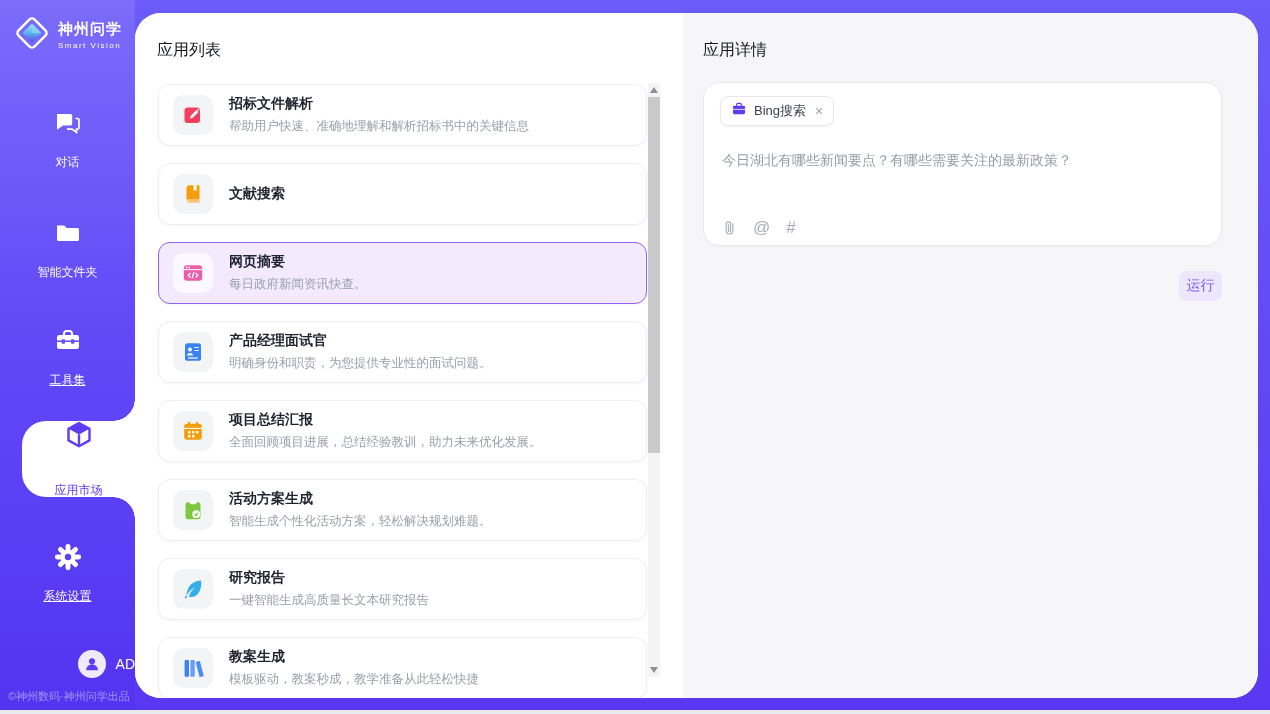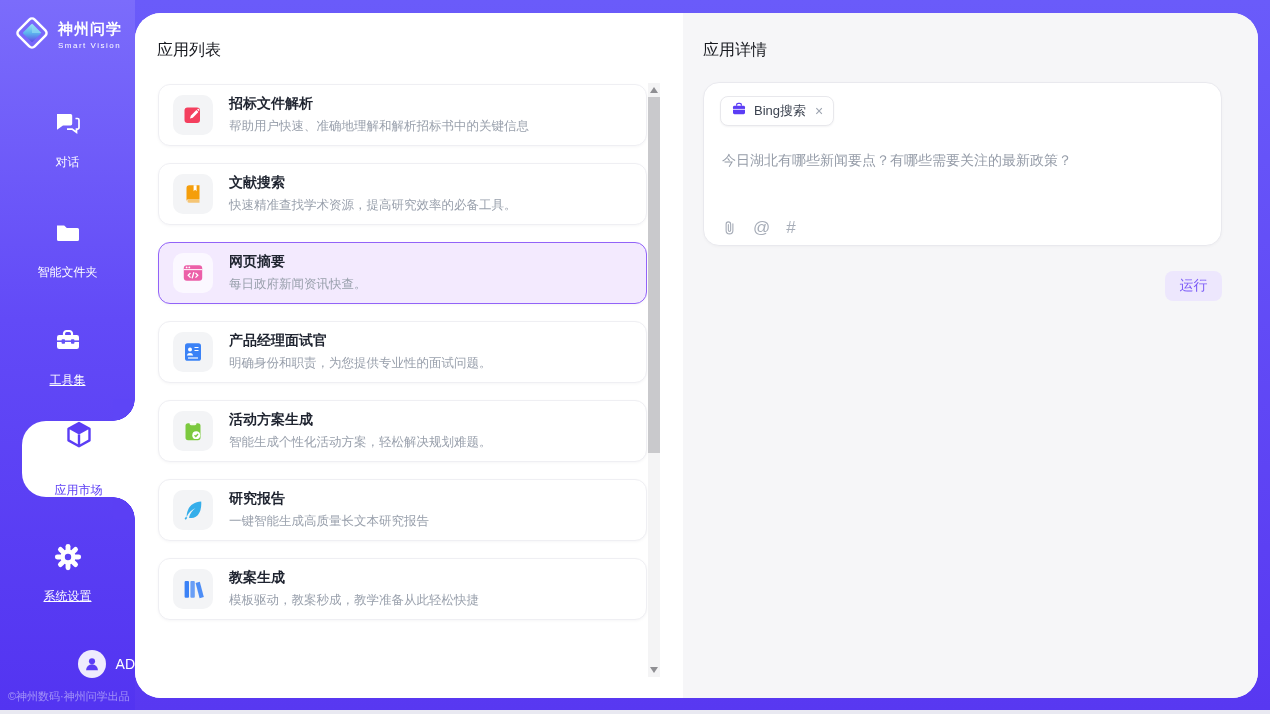--- a/index.html
+++ b/index.html
@@ -73,21 +73,21 @@
     box-shadow:0 1px 3px rgba(17,24,39,0.03); cursor:text; }
   .chip { position:absolute; left:16px; top:13px; height:30px; background:#fff;
     border:1px solid #E8E8EC; border-radius:8px; display:inline-flex; align-items:center;
     gap:7px; padding:0 10px; box-shadow:0 1px 2px rgba(17,24,39,0.05); cursor:pointer; }
   .chip-label { font-size:13px; color:#3C4350; }
   .chip-close { color:#9CA3AF; font-size:14px; line-height:1; margin-left:2px; cursor:pointer; }
   .input-text { position:absolute; left:18px; top:69px; font-size:14px; color:#959CA8; }
   .toolbar { position:absolute; left:18px; top:136px; display:flex; align-items:center; gap:16px; }
   .tool-ic { color:#A7ADB8; font-size:17px; line-height:1; cursor:pointer;
     display:flex; align-items:center; }
-  .run-btn { position:absolute; right:36px; top:258px; width:57px; height:30px;
+  .run-btn { position:absolute; right:36px; top:258px; width:43px; height:30px;
     background:var(--run-bg); color:var(--run-fg); font-size:14px; border:none; border-radius:8px;
     display:flex; align-items:center; justify-content:center; cursor:pointer; }
 </style>
 </head>
 <body>
 
 <div class="frame"></div>
 
 <div class="sidebar">
   <div class="logo">
@@ -195,21 +195,20 @@
         <div class="card">
           <div class="icon-box">
             <svg width="24" height="24" viewBox="0 0 24 24">
               <path d="M5.5 6A2.8 2.8 0 0 1 8.3 3.2h10.2V17H8.3a2.8 2.8 0 0 0-2.8 2.8z" fill="#F59E0B"></path>
               <path d="M8.3 17h10.2v3.8H8.3a1.9 1.9 0 1 1 0-3.8z" fill="#F59E0B" opacity="0.55"></path>
               <path d="M12.6 3.2h3v6l-1.5-1.4-1.5 1.4z" fill="#fff"></path>
             </svg>
           </div>
           <div class="card-texts">
             <div class="card-title">文献搜索</div>
-            <div class="card-desc">快速精准查找学术资源，提高研究效率的必备工具。</div>
           </div>
         </div>
         <div class="card selected">
           <div class="icon-box">
             <svg width="24" height="24" viewBox="0 0 24 24">
               <rect x="2.8" y="4.2" width="18.4" height="15.6" rx="3" fill="#EC5FA8"></rect>
               <path d="M2.8 8.6h18.4" stroke="#fff" stroke-width="1.1" opacity="0.9"></path>
               <circle cx="5.6" cy="6.4" r="0.9" fill="#fff"></circle>
               <circle cx="8.3" cy="6.4" r="0.9" fill="#fff"></circle>
               <path d="M9.5 12l-2.3 2.3 2.3 2.3M14.5 12l2.3 2.3-2.3 2.3M12.9 11.2l-1.8 6.2" stroke="#fff" stroke-width="1.3" fill="none"></path>
@@ -226,20 +225,41 @@
               <rect x="4" y="3.2" width="16" height="17.6" rx="2.6" fill="#3B82F6"></rect>
               <path d="M13.5 7.5h4M13.5 10.5h4" stroke="#fff" stroke-width="1.2"></path>
               <circle cx="9" cy="9.4" r="2" fill="#fff"></circle>
               <path d="M5.8 15.6a3.3 3.3 0 0 1 6.4 0z" fill="#fff"></path>
               <path d="M7 18h10" stroke="#fff" stroke-width="1.2"></path>
             </svg>
           </div>
           <div class="card-texts">
             <div class="card-title">产品经理面试官</div>
             <div class="card-desc">明确身份和职责，为您提供专业性的面试问题。</div>
+          </div>
+        </div>
+        <div class="card">
+          <div class="icon-box">
+            <svg width="24" height="24" viewBox="0 0 24 24">
+              <rect x="3.2" y="4.8" width="17.6" height="16" rx="2.8" fill="#F59E0B"></rect>
+              <path d="M3.2 9.4h17.6" stroke="#fff" stroke-width="1.1"></path>
+              <rect x="7" y="2.8" width="2.2" height="4" rx="1.1" fill="#F59E0B"></rect>
+              <rect x="14.8" y="2.8" width="2.2" height="4" rx="1.1" fill="#F59E0B"></rect>
+              <g fill="#fff">
+                <rect x="7" y="12" width="2.4" height="2.4" rx="0.6"></rect>
+                <rect x="11" y="12" width="2.4" height="2.4" rx="0.6"></rect>
+                <rect x="15" y="12" width="2.4" height="2.4" rx="0.6"></rect>
+                <rect x="7" y="16" width="2.4" height="2.4" rx="0.6"></rect>
+                <rect x="11" y="16" width="2.4" height="2.4" rx="0.6"></rect>
+              </g>
+            </svg>
+          </div>
+          <div class="card-texts">
+            <div class="card-title">项目总结汇报</div>
+            <div class="card-desc">全面回顾项目进展，总结经验教训，助力未来优化发展。</div>
           </div>
         </div>
         <div class="card">
           <div class="icon-box">
             <svg width="24" height="24" viewBox="0 0 24 24">
               <rect x="4.5" y="4.2" width="15" height="17" rx="2.6" fill="#7CC93E"></rect>
               <rect x="8.6" y="2.4" width="6.8" height="3.8" rx="1.4" fill="#fff" opacity="0.9"></rect>
               <circle cx="15.2" cy="16.2" r="3.9" fill="#fff"></circle>
               <path d="M13.5 16.2l1.3 1.3 2.2-2.5" stroke="#7CC93E" stroke-width="1.4" fill="none"></path>
             </svg>

